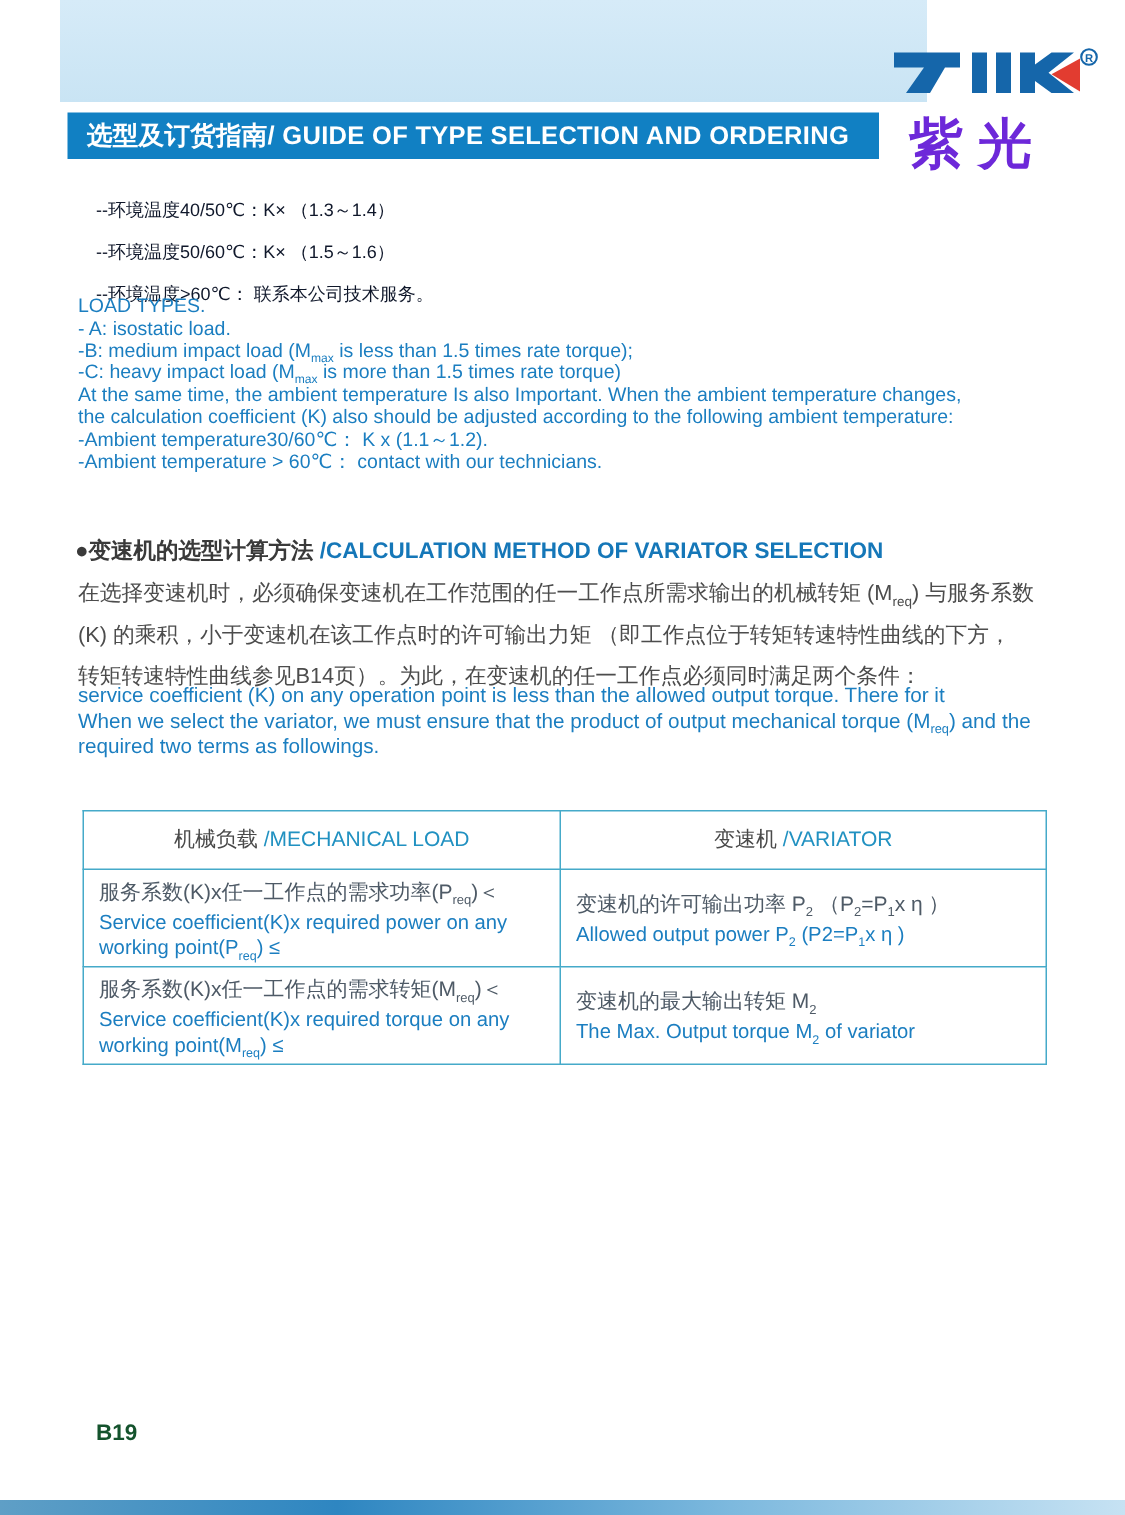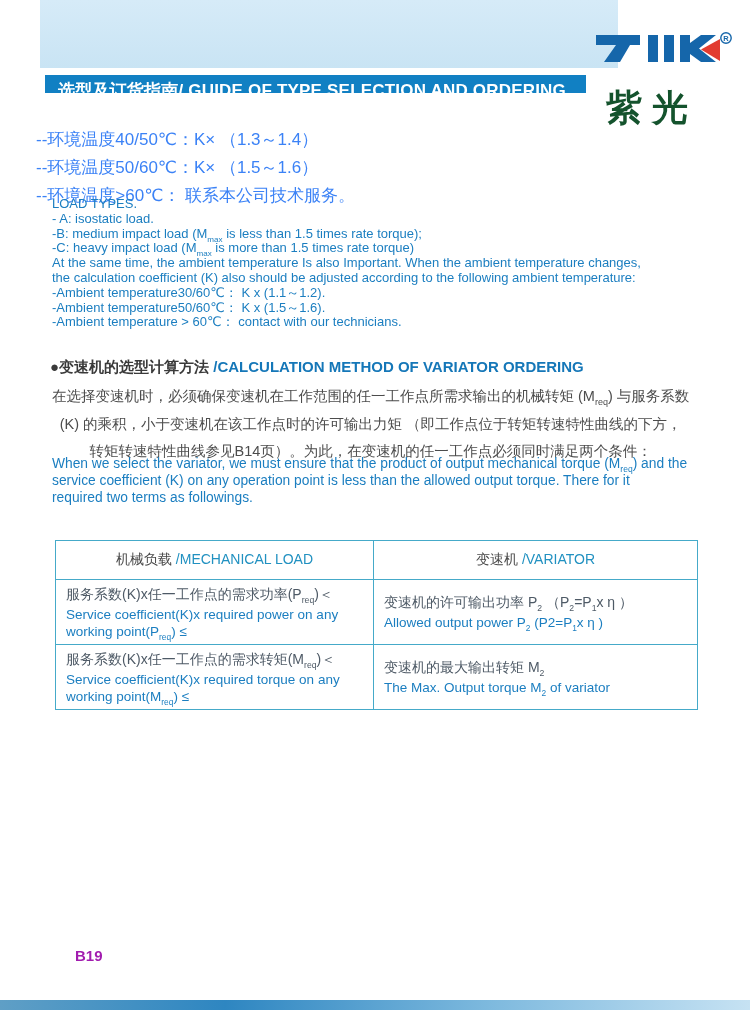--- a/index.html
+++ b/index.html
@@ -8,38 +8,38 @@
     font-family:"Liberation Sans","DejaVu Sans",sans-serif;
     overflow:hidden;
   }
   .top-band{
     position:absolute;left:40px;top:0;width:578px;height:68px;
     background:linear-gradient(180deg,#d6ebf8 0%,#c9e4f4 100%);
   }
   .logo{position:absolute;left:594px;top:30px;width:150px;}
   .logo svg{display:block;}
   .logo-cn{
-    margin-top:14px;margin-left:12px;
-    font-size:36px;font-weight:bold;color:#14532d;letter-spacing:10px;line-height:40px;
+    margin-top:2px;margin-left:12px;
+    font-size:36px;font-weight:bold;color:#6d28d9;letter-spacing:10px;line-height:40px;
     white-space:nowrap;
   }
   .title-bar{
-    position:absolute;left:45px;top:75px;width:541px;height:18px;
+    position:absolute;left:45px;top:75px;width:541px;height:31px;
     background:#1180c3;color:#ffffff;box-sizing:border-box;
     font-size:17px;font-weight:bold;line-height:31px;padding-left:13px;
     white-space:nowrap;letter-spacing:0.2px;
   }
-  .temp-notes{position:absolute;left:36px;top:126px;color:#3b82f6;font-size:17px;}
+  .temp-notes{position:absolute;left:64px;top:126px;color:#0f172a;font-size:12px;}
   .temp-notes .line{line-height:28px;white-space:nowrap;}
   .load-types{position:absolute;left:52px;top:197px;color:#1b7ec0;font-size:13px;}
   .load-types .line{line-height:14.8px;white-space:nowrap;}
   .section-header{position:absolute;left:50px;top:358px;font-size:15px;font-weight:bold;white-space:nowrap;}
   .sec-zh{color:#3a3a3a;}
   .sec-en{color:#1577b8;}
-  .para-zh{position:absolute;left:52px;top:383px;color:#4c4c4c;font-size:14.5px;text-align:center;}
+  .para-zh{position:absolute;left:52px;top:383px;color:#4c4c4c;font-size:14.5px;}
   .para-zh .line{line-height:27.5px;white-space:nowrap;}
   .para-en{position:absolute;left:52px;top:455px;color:#1b7ec0;font-size:13.8px;}
   .para-en .line{line-height:17px;white-space:nowrap;}
   .sel-table{
     position:absolute;left:55px;top:540px;width:642px;
     border-collapse:collapse;table-layout:fixed;
   }
   .sel-table td{
     border:1.6px solid #45aac9;vertical-align:middle;
     padding:4px 10px;box-sizing:border-box;
@@ -47,21 +47,21 @@
   .sel-table .hdr td{height:39px;text-align:center;padding:2px 4px;font-size:14px;white-space:nowrap;}
   .hdr-zh{color:#4a4a4a;}
   .hdr-en{color:#2191c1;}
   .col-l{width:318px;}
   .col-r{width:324px;}
   .row-body td{height:56px;}
   .row-body.tall td{height:60px;}
   .cell-zh{color:#4e5a66;font-size:14px;line-height:20px;margin-bottom:3px;}
   .cell-en{color:#1b7ec0;font-size:13.5px;line-height:16.5px;}
   sub{font-size:0.62em;line-height:0;}
-  .page-number{position:absolute;left:75px;top:947px;font-size:15px;font-weight:bold;color:#a21caf;}
+  .page-number{position:absolute;left:64px;top:947px;font-size:15px;font-weight:bold;color:#14532d;}
   .bottom-bar{
     position:absolute;left:0;top:1000px;width:750px;height:10px;
     background:linear-gradient(90deg,#5f9fc6 0%,#2e86c1 30%,#7db9de 65%,#c6e2f3 100%);
   }
 </style>
 </head>
 <body>
 
 <div class="top-band"></div>
 
@@ -89,37 +89,36 @@
 </div>
 
 <div class="load-types">
   <div class="line"><span>LOAD TYPES.</span></div>
   <div class="line"><span>- A: isostatic load.</span></div>
   <div class="line"><span>-B: medium impact load (M</span><sub>max</sub><span> is less  than 1.5 times rate torque);</span></div>
   <div class="line"><span>-C: heavy impact load (M</span><sub>max</sub><span> is more than 1.5 times rate torque)</span></div>
   <div class="line"><span>At the same time, the ambient temperature Is also Important. When the ambient temperature changes,</span></div>
   <div class="line"><span>the calculation coefficient (K) also should be adjusted according to the following ambient temperature:</span></div>
   <div class="line"><span>-Ambient temperature30/60℃： K x (1.1～1.2).</span></div>
-  <div class="line"><span>-Ambient temperature50/60℃： K x (1.5～1.6).</span></div>
   <div class="line"><span>-Ambient temperature &gt; 60℃：  contact with our technicians.</span></div>
 </div>
 
 <div class="section-header">
-  <span class="sec-zh">●变速机的选型计算方法 </span><span class="sec-en">/CALCULATION METHOD OF VARIATOR ORDERING</span>
+  <span class="sec-zh">●变速机的选型计算方法 </span><span class="sec-en">/CALCULATION METHOD OF VARIATOR SELECTION</span>
 </div>
 
 <div class="para-zh">
   <div class="line"><span>在选择变速机时，必须确保变速机在工作范围的任一工作点所需求输出的机械转矩 (M</span><sub>req</sub><span>) 与服务系数</span></div>
   <div class="line"><span>(K) 的乘积，小于变速机在该工作点时的许可输出力矩 （即工作点位于转矩转速特性曲线的下方，</span></div>
   <div class="line"><span>转矩转速特性曲线参见B14页）。为此，在变速机的任一工作点必须同时满足两个条件：</span></div>
 </div>
 
 <div class="para-en">
+  <div class="line"><span>service coefficient (K) on any operation point  is less than the allowed output torque. There for it</span></div>
   <div class="line"><span>When we select the variator, we must ensure that the product of output mechanical torque (M</span><sub>req</sub><span>) and the</span></div>
-  <div class="line"><span>service coefficient (K) on any operation point  is less than the allowed output torque. There for it</span></div>
   <div class="line"><span>required two terms as followings.</span></div>
 </div>
 
 <table class="sel-table">
   <tbody>
       <tr class="hdr">
     <td class="col-l">
       <span class="hdr-zh">机械负载 </span><span class="hdr-en">/MECHANICAL LOAD</span>
     </td>
     <td class="col-r">

